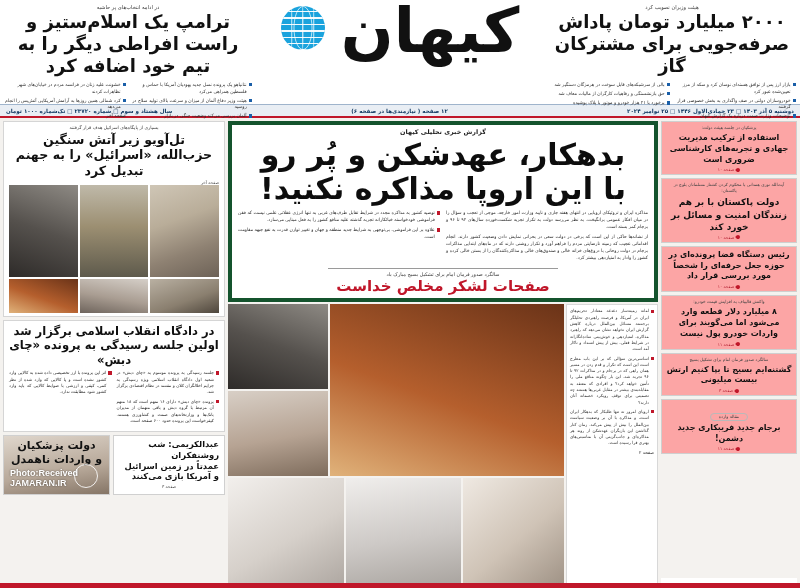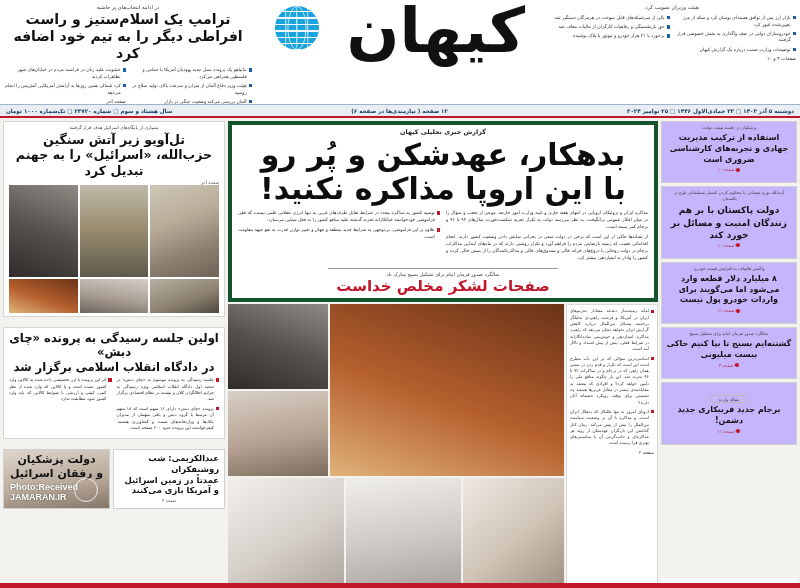--- a/index.html
+++ b/index.html
@@ -7,29 +7,29 @@
   body{width:800px;height:588px;overflow:hidden;
        font-family:"DejaVu Sans","Liberation Sans",sans-serif;}
   .page{position:relative;width:800px;height:588px;background:#f4f2ef;overflow:hidden;}
 
   
   .masthead{position:relative;height:104px;background:#ffffff;display:flex;
             align-items:flex-start;justify-content:space-between;padding:2px 4px 0 4px;
             box-sizing:border-box;}
   .mh-col{width:248px;text-align:center;}
   .mh-kicker{font-size:5.2px;color:#3b3b3b;letter-spacing:.1px;margin:2px 0 1px;}
-  .mh-head{font-size:14px;font-weight:bold;color:#111;line-height:1.22;
+  .mh-head{font-size:18px;font-weight:bold;color:#111;line-height:1.22;
            letter-spacing:-.2px;}
   .mh-bullets{margin-top:5px;display:flex;gap:4px;justify-content:center;}
   .mh-bcol{flex:1;text-align:right;}
   .mh-b{font-size:4.6px;color:#2d2d2d;line-height:1.45;margin-bottom:2.5px;
         display:flex;gap:2px;align-items:flex-start;}
   .sq{display:inline-block;width:3.4px;height:3.4px;background:#1a5fa8;flex:0 0 auto;margin-top:1px;}
   .mh-page{font-size:4.6px;color:#2d2d2d;margin-top:2px;}
-  .mh-logo{width:250px;display:flex;align-items:center;justify-content:space-between;gap:16px;
+  .mh-logo{width:250px;display:flex;align-items:center;justify-content:center;gap:16px;
            padding-top:4px;}
   .logo-name{font-size:62px;font-weight:bold;color:#111;line-height:.8;
              letter-spacing:-3px;font-family:"DejaVu Sans",sans-serif;}
   .globe{width:44px;height:44px;border-radius:50%;background:#1aa3dd;position:relative;
          flex:0 0 auto;margin-bottom:6px;}
   .globe:before{content:"";position:absolute;inset:0;border-radius:50%;
       background:
         repeating-linear-gradient(to bottom,transparent 0 5px,#ffffff 5px 6.4px);
       opacity:.95;}
   .globe:after{content:"";position:absolute;left:50%;top:0;width:1.4px;height:100%;
@@ -43,21 +43,21 @@
            border-bottom:2px solid #c0172a;display:flex;align-items:center;
            justify-content:space-between;padding:0 6px;box-sizing:border-box;}
   .infobar span{font-size:5.6px;font-weight:bold;color:#123a63;letter-spacing:.1px;}
 
   
   .body{position:relative;height:470px;display:flex;padding:3px 3px 0 3px;
         box-sizing:border-box;gap:3px;}
 
   
   .side{width:136px;flex:0 0 136px;display:flex;flex-direction:column;gap:3px;}
-  .side-card{background:#c4b5fd;border:1px solid #cfcfcf;padding:3px 4px 10px;
+  .side-card{background:#fca5a5;border:1px solid #cfcfcf;padding:3px 4px 2px;
              text-align:center;box-sizing:border-box;}
   .sc-kicker{font-size:4.3px;color:#444;line-height:1.4;margin-bottom:2px;}
   .sc-head{font-size:9px;font-weight:bold;color:#111;line-height:1.35;}
   .sc-head.sm{font-size:8px;}
   .sc-ref{font-size:4.2px;color:#b01c2e;margin-top:2px;display:flex;
           gap:2px;align-items:center;justify-content:center;}
   .flow{width:4px;height:4px;background:#c0172a;border-radius:50% 50% 50% 0;
         transform:rotate(45deg);flex:0 0 auto;}
   .pill{border:1px solid #b9b9b9;border-radius:7px;font-size:4.3px;color:#444;
         padding:.5px 8px;display:inline-block;margin-bottom:2px;}
@@ -83,21 +83,21 @@
   .col-txt p{margin:0 0 3px;font-size:4.2px;line-height:1.5;color:#2b2b2b;
              text-align:justify;}
   .col-txt .ref{font-size:4.4px;color:#333;text-align:right;}
   .photos{flex:1;display:flex;flex-direction:column;gap:2px;min-width:0;}
   .prow{display:flex;gap:2px;}
   .prow.top{flex:1.55;}
   .prow.bot{flex:1;}
   .ph{position:relative;overflow:hidden;background:#cdbfb4;}
 
   
-  .left{width:222px;flex:0 0 222px;display:flex;flex-direction:column;gap:10px;}
+  .left{width:222px;flex:0 0 222px;display:flex;flex-direction:column;gap:3px;}
   .lcard{background:#fff;border:1px solid #d5d5d5;padding:3px 5px 3px;}
   .lc-kicker{font-size:4.6px;color:#3c3c3c;text-align:center;margin-bottom:1.5px;}
   .lc-head{font-size:12.6px;font-weight:bold;color:#101010;text-align:center;
            line-height:1.25;letter-spacing:-.3px;}
   .lc-head.sm{font-size:11.6px;}
   .lc-ref{font-size:4.2px;color:#444;text-align:right;margin-top:1px;}
   .lphotos{display:flex;gap:2px;height:92px;}
   .lphotos2{display:flex;gap:2px;height:34px;margin-top:2px;}
   .lbody{display:flex;gap:5px;margin-top:3px;}
   .lbody p{margin:0 0 3px;font-size:4.3px;line-height:1.5;color:#2b2b2b;
@@ -136,20 +136,21 @@
 </style>
 </head>
 <body>
 
 <div class="page">
 
   <div class="masthead">
 
     <div class="mh-col">
       <div class="mh-kicker">هیئت وزیران تصویب کرد</div>
+      <div class="mh-head">۲۰۰۰ میلیارد تومان پاداش صرفه‌جویی برای مشترکان گاز</div>
       <div class="mh-bullets">
         <div class="mh-bcol">
           <div class="mh-b">
               <span class="sq"></span>
               <span>بازار ارز پس از توافق هسته‌ای نوسان کرد و سکه از مرز تعیین‌شده عبور کرد</span>
             </div>
           <div class="mh-b">
               <span class="sq"></span>
               <span>خودروسازان دولتی در صف واگذاری به بخش خصوصی قرار گرفتند</span>
             </div>
@@ -237,33 +238,40 @@
 
       <div class="side-card">
         <div class="sc-kicker">آیت‌الله نوری همدانی با محکوم کردن کشتار مسلمانان بلوچ در پاکستان:</div>
         <div class="sc-head">دولت پاکستان با بر هم زنندگان امنیت و مسائل بر خورد کند</div>
         <div class="sc-ref">
             <span class="flow"></span>
             <span>صفحه ۱۰</span>
           </div>
       </div>
 
+      <div class="side-card">
+        <div class="sc-head sm">رئیس دستگاه قضا پرونده‌ای در حوزه جعل حرفه‌ای را شخصاً مورد بررسی قرار داد</div>
+        <div class="sc-ref">
+            <span class="flow"></span>
+            <span>صفحه ۱۰</span>
+          </div>
+      </div>
 
       <div class="side-card">
         <div class="sc-kicker">واکنش قالیباف به افزایش قیمت خودرو:</div>
         <div class="sc-head sm">۸ میلیارد دلار قطعه وارد می‌شود اما می‌گویند برای واردات خودرو پول نیست</div>
         <div class="sc-ref">
             <span class="flow"></span>
             <span>صفحه ۱۱</span>
           </div>
       </div>
 
       <div class="side-card">
         <div class="sc-kicker">سالگرد صدور فرمان امام برای تشکیل بسیج</div>
-        <div class="sc-head sm">گشتنه‌ایم بسیج تا بپا کنیم حاکی بیست میلیونی</div>
+        <div class="sc-head sm">گشتنه‌ایم بسیج تا بپا کنیم ارتش بیست میلیونی</div>
         <div class="sc-ref">
             <span class="flow"></span>
             <span>صفحه ۳</span>
           </div>
       </div>
 
       <div class="side-card">
         <div class="pill">مقاله وارده</div>
         <div class="sc-head sm">برجام جدید فریبکاری جدید دشمن!</div>
         <div class="sc-ref">
@@ -350,22 +358,22 @@
           <div class="ph im3" style="flex:1"></div>
         </div>
         <div class="lphotos2">
           <div class="ph im4" style="flex:1"></div>
           <div class="ph im8" style="flex:1"></div>
           <div class="ph im5" style="flex:1"></div>
         </div>
       </div>
 
       <div class="lcard">
+        <div class="lc-head sm">در دادگاه انقلاب اسلامی برگزار شد</div>
         <div class="lc-head sm">اولین جلسه رسیدگی به پرونده «چای دبش»</div>
-        <div class="lc-head sm">در دادگاه انقلاب اسلامی برگزار شد</div>
         <div class="lbody">
           <div class="lb-col">
             <div class="bullet-row">
                 <span class="bsq"></span>
                 <p>جلسه رسیدگی به پرونده موسوم به «چای دبش» در شعبه اول دادگاه انقلاب اسلامی ویژه رسیدگی به جرایم اخلالگران کلان و مفسد در نظام اقتصادی برگزار شد.</p>
               </div>
             <div class="bullet-row">
                 <span class="bsq"></span>
                 <p>پرونده «چای دبش» دارای ۱۶ متهم است که ۱۸ متهم آن مرتبط با گروه دبش و باقی متهمان از مدیران بانک‌ها و وزارتخانه‌های صمت و کشاورزی هستند. کیفرخواست این پرونده حدود ۶۰۰ صفحه است.</p>
               </div>
@@ -380,21 +388,21 @@
       </div>
 
       <div class="botstrip">
         <div class="botcard" style="flex:1.05">
           <div class="bc-head sm">عبدالکریمی: شب روشنفکران</div>
           <div class="bc-head sm">عمدتاً در زمین اسرائیل و آمریکا بازی می‌کنند</div>
           <div class="bc-ref">صفحه ۳</div>
         </div>
         <div class="botcard im10" style="flex:1">
           <div class="bc-head">دولت پزشکیان</div>
-          <div class="bc-head">و رفقان اسرائیل</div>
+          <div class="bc-head">و واردات ناهمدل</div>
           <div class="jamlogo"></div>
           <div class="watermark">
             <div>Photo:Received</div>
             <div>JAMARAN.IR</div>
           </div>
         </div>
       </div>
     </div>
   </div>
 

